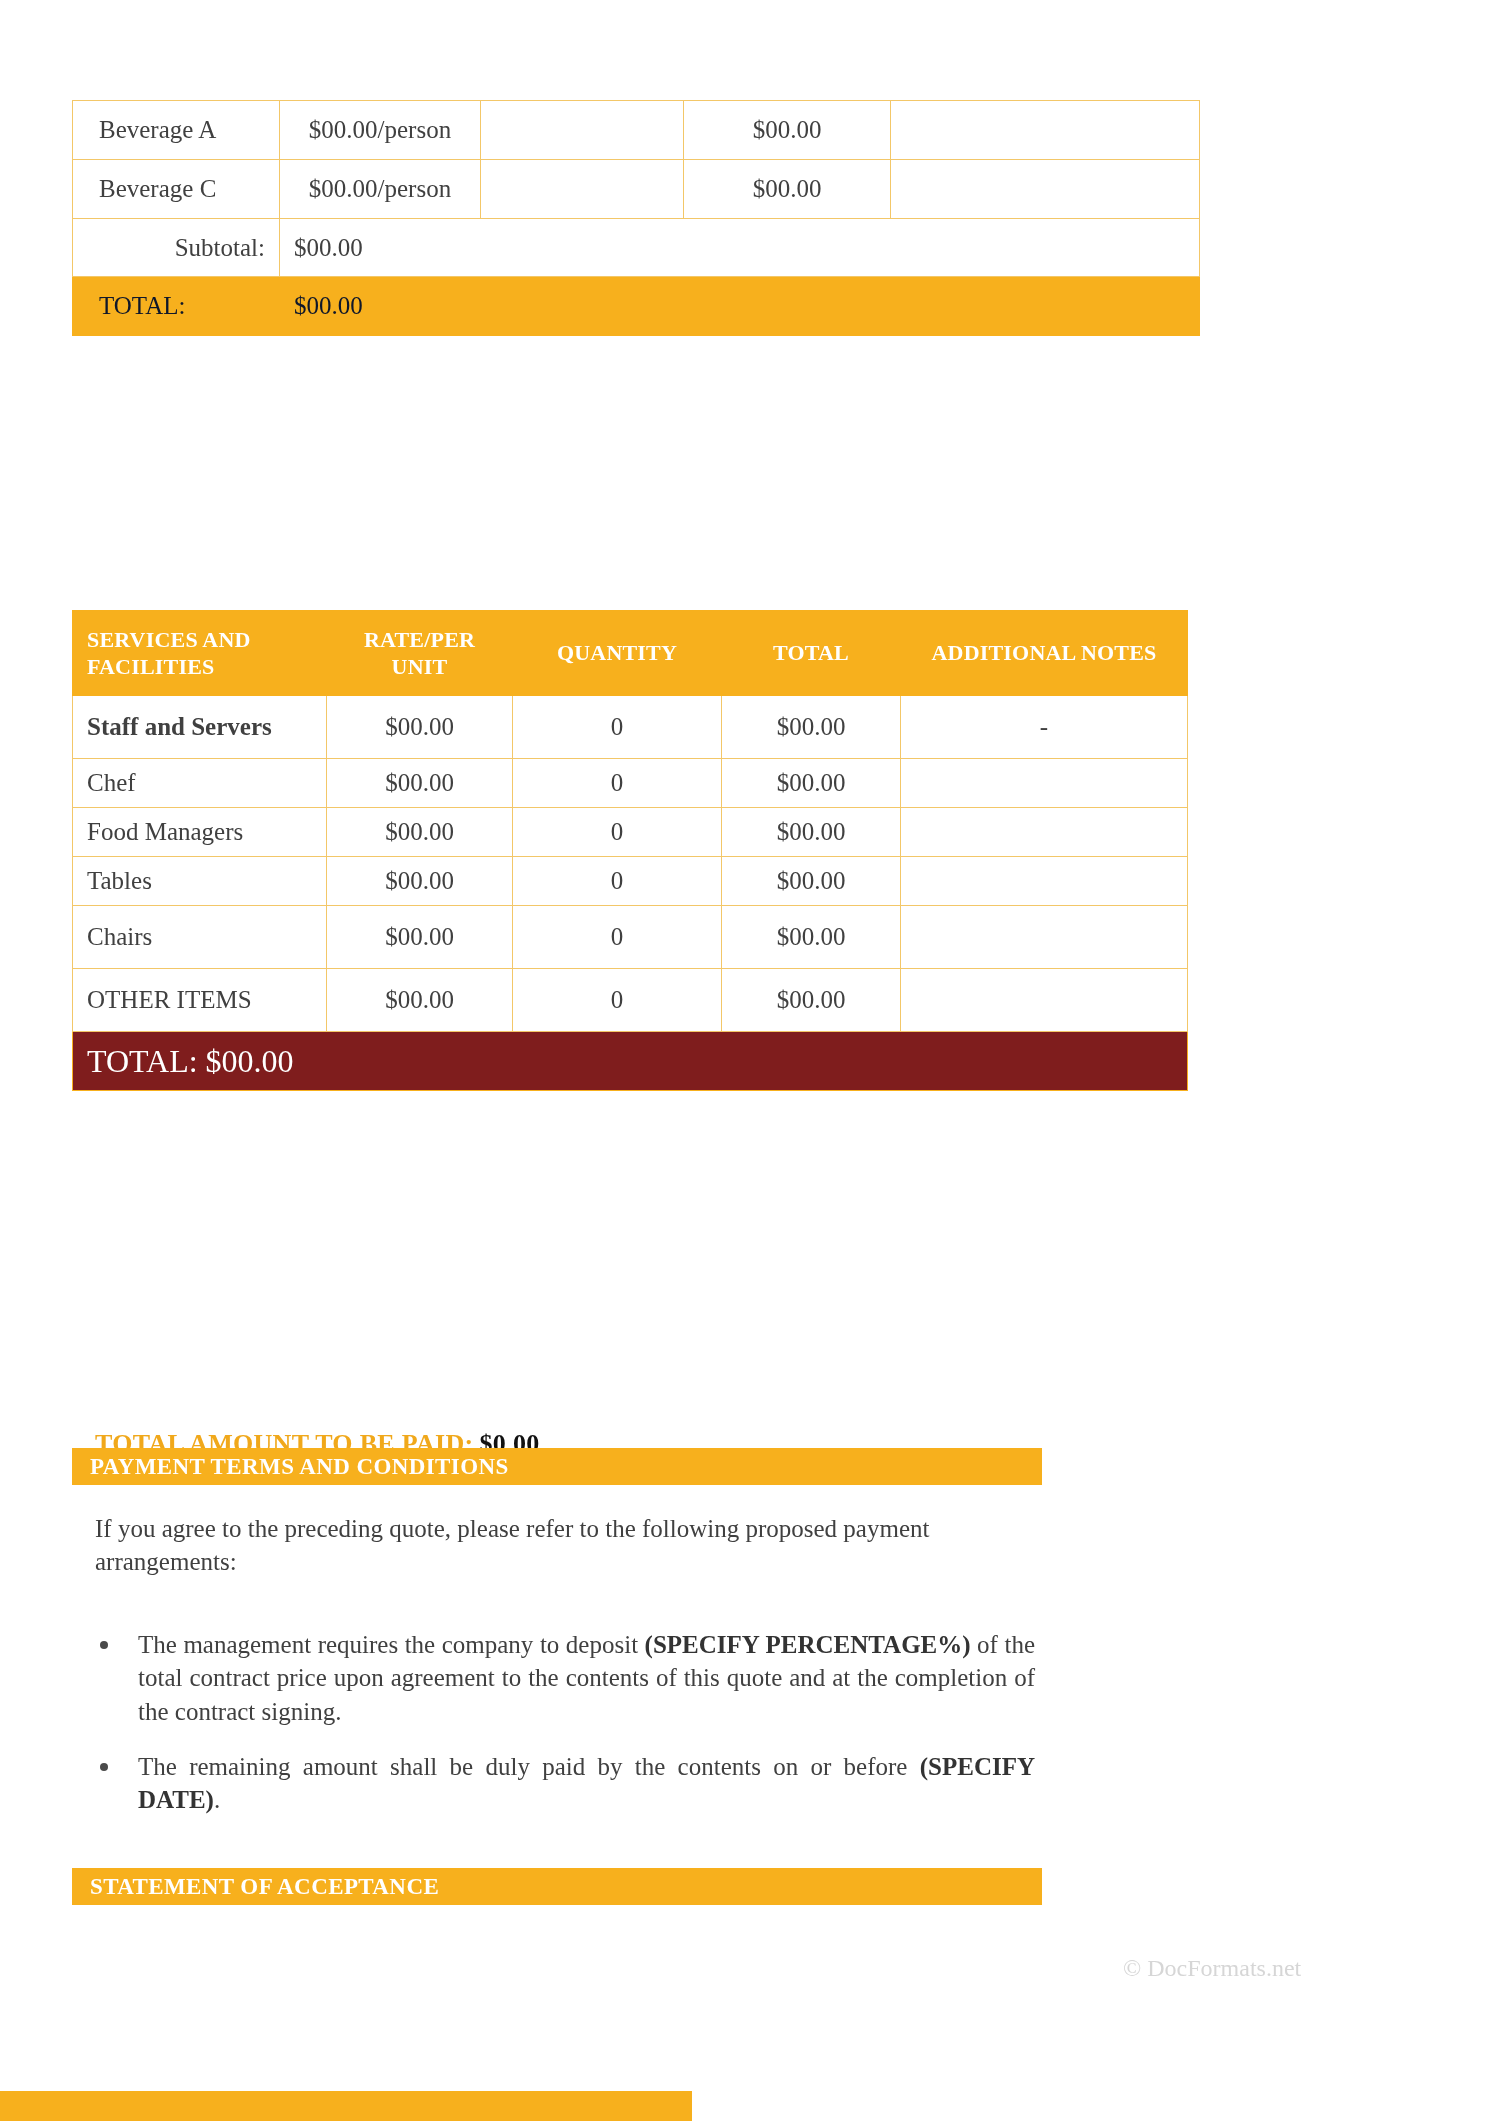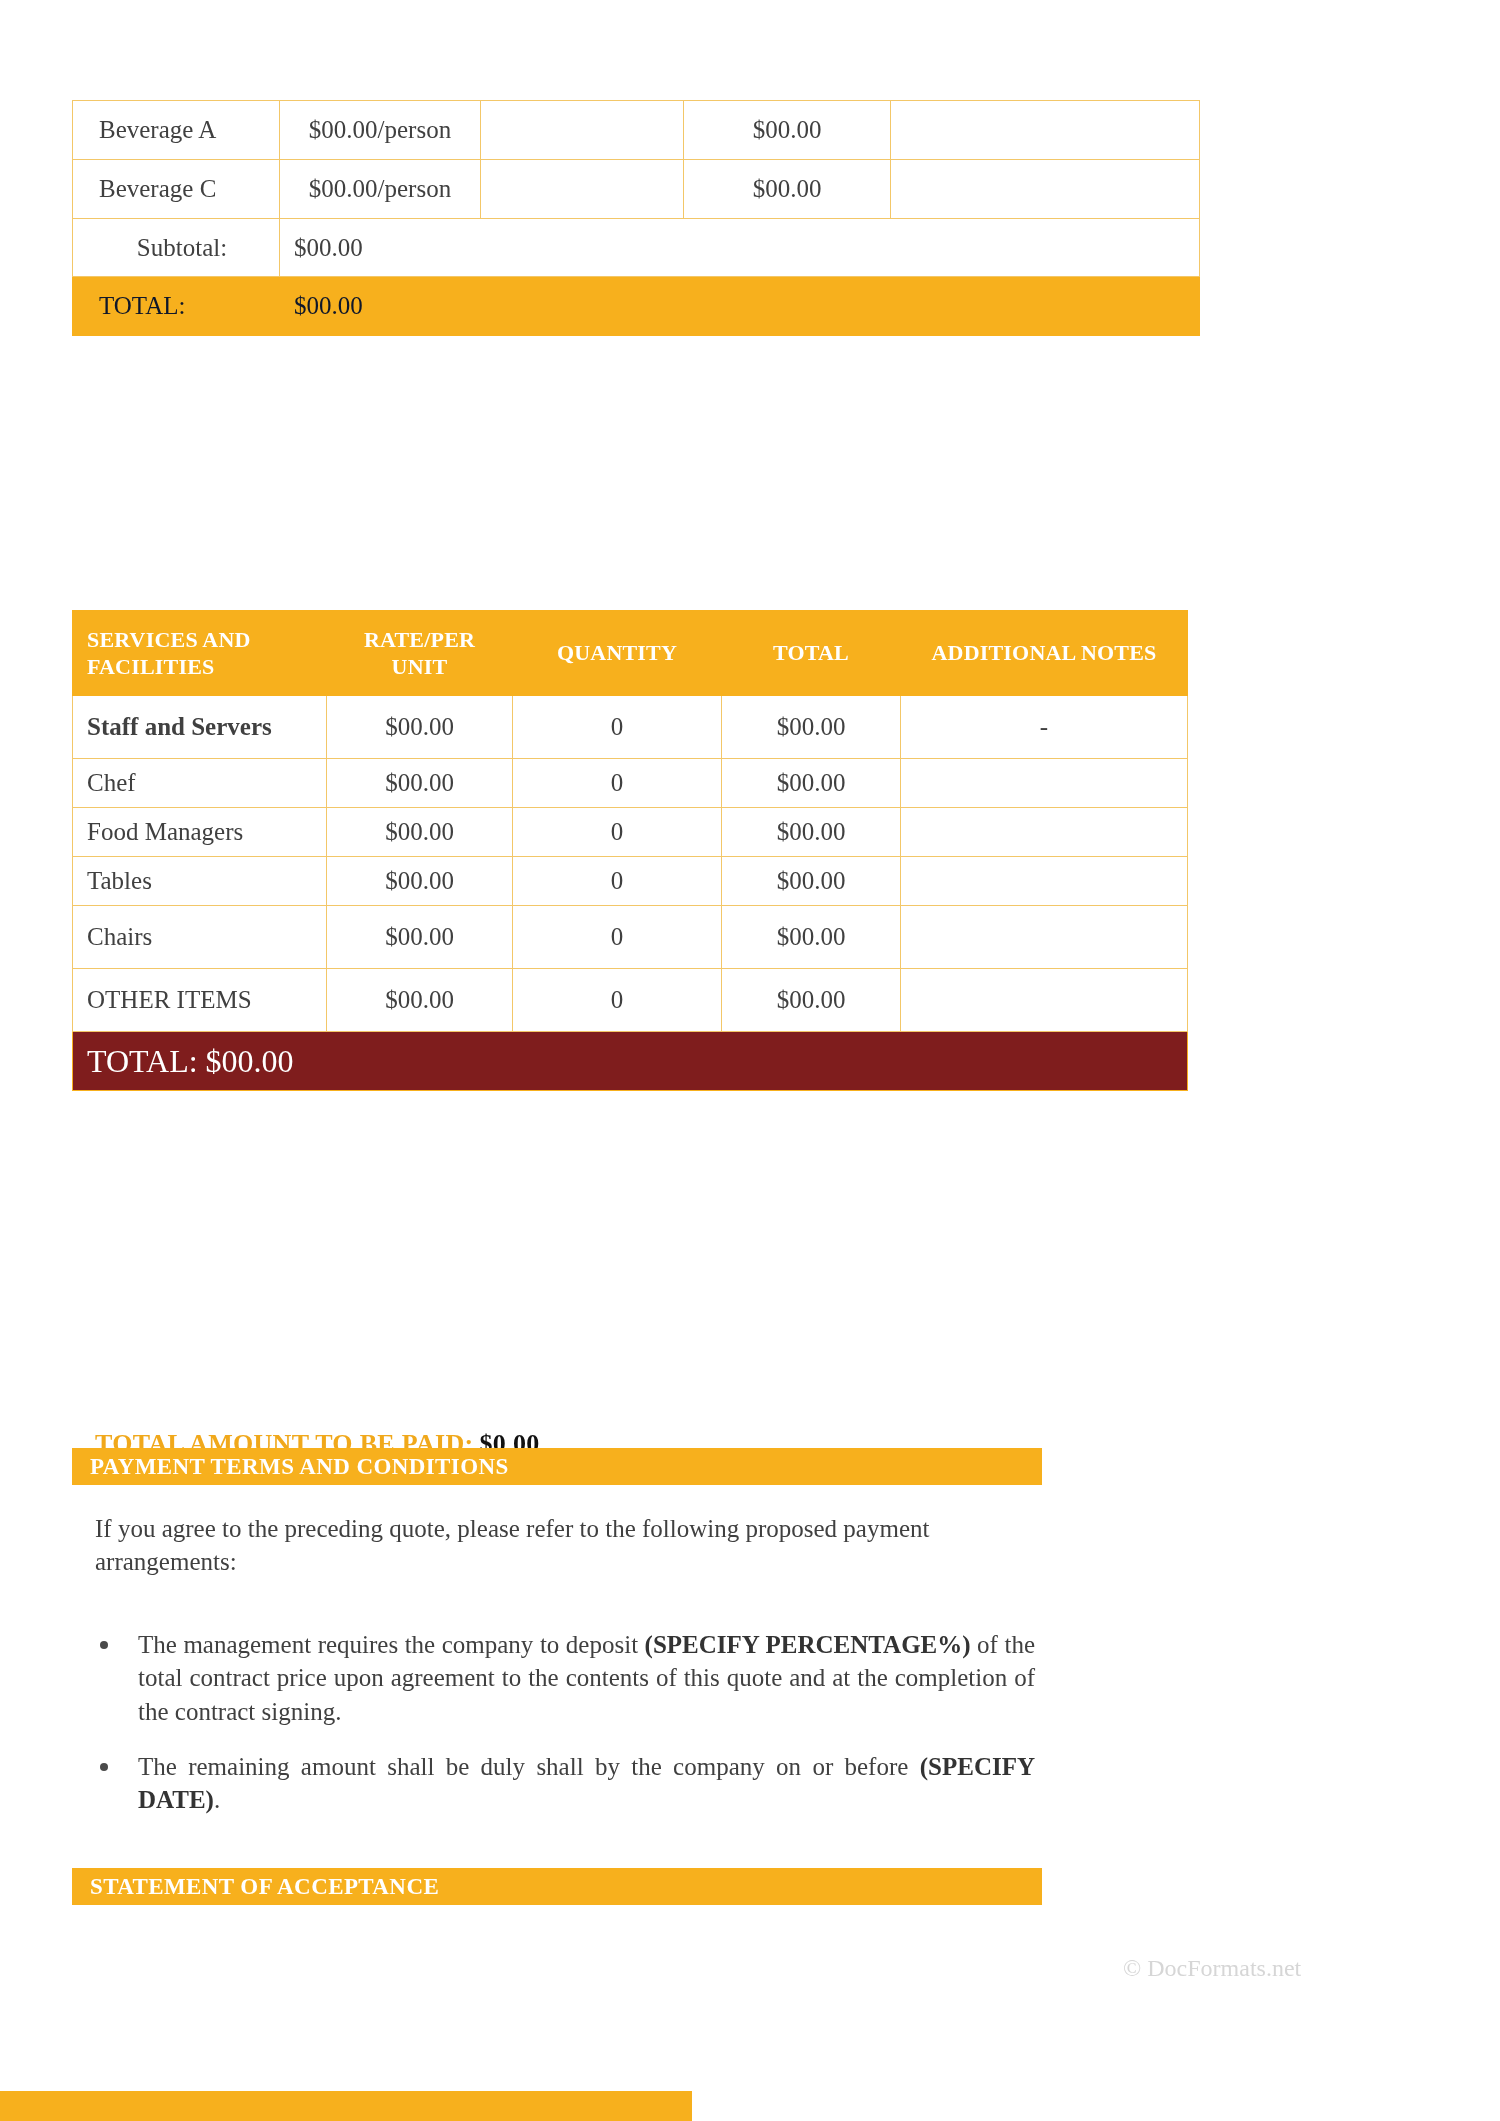--- a/index.html
+++ b/index.html
@@ -48,21 +48,21 @@
     height: 58px;
   }
   #beverage-table .c-item   { width: 166px; text-align: left; padding-left: 26px; }
   #beverage-table .c-rate   { width: 172px; text-align: center; }
   #beverage-table .c-qty    { width: 174px; }
   #beverage-table .c-total  { width: 178px; text-align: center; }
   #beverage-table .c-notes  { width: 280px; }
 
   #beverage-table .row-subtotal td {
     height: 57px;
-    text-align: center;
+    text-align: right;
   }
   #beverage-table .row-subtotal .c-rate { text-align: left; }
 
   #beverage-table .row-total td {
     background: #F7B01D;
     border-color: #F7B01D;
     color: #0f172a;
     font-weight: normal;
     height: 58px;
     text-align: left;
@@ -301,21 +301,21 @@
     <span>PAYMENT TERMS AND CONDITIONS</span>
   </div>
 
   <div id="intro-paragraph" class="body-block">If you agree to the preceding quote, please refer to the following proposed payment arrangements:</div>
 
   <ul id="payment-bullets" class="bullet-list">
     <li class="bullet-item">
       <span class="dot"></span><span>The management requires the company to deposit </span><b>(SPECIFY PERCENTAGE%)</b><span> of the total contract price upon agreement to the contents of this quote and at the completion of the contract signing.</span>
     </li>
     <li class="bullet-item">
-      <span class="dot"></span><span>The remaining amount shall be duly shall by the company on or before </span><b>(SPECIFY DATE)</b><span>.</span>
+      <span class="dot"></span><span>The remaining amount shall be duly paid by the contents on or before </span><b>(SPECIFY DATE)</b><span>.</span>
     </li>
   </ul>
 
   <div id="banner-acceptance" class="section-banner">
     <span>STATEMENT OF ACCEPTANCE</span>
   </div>
 
   <div id="watermark">© DocFormats.net</div>
   <div id="bottom-bar"></div>
 

